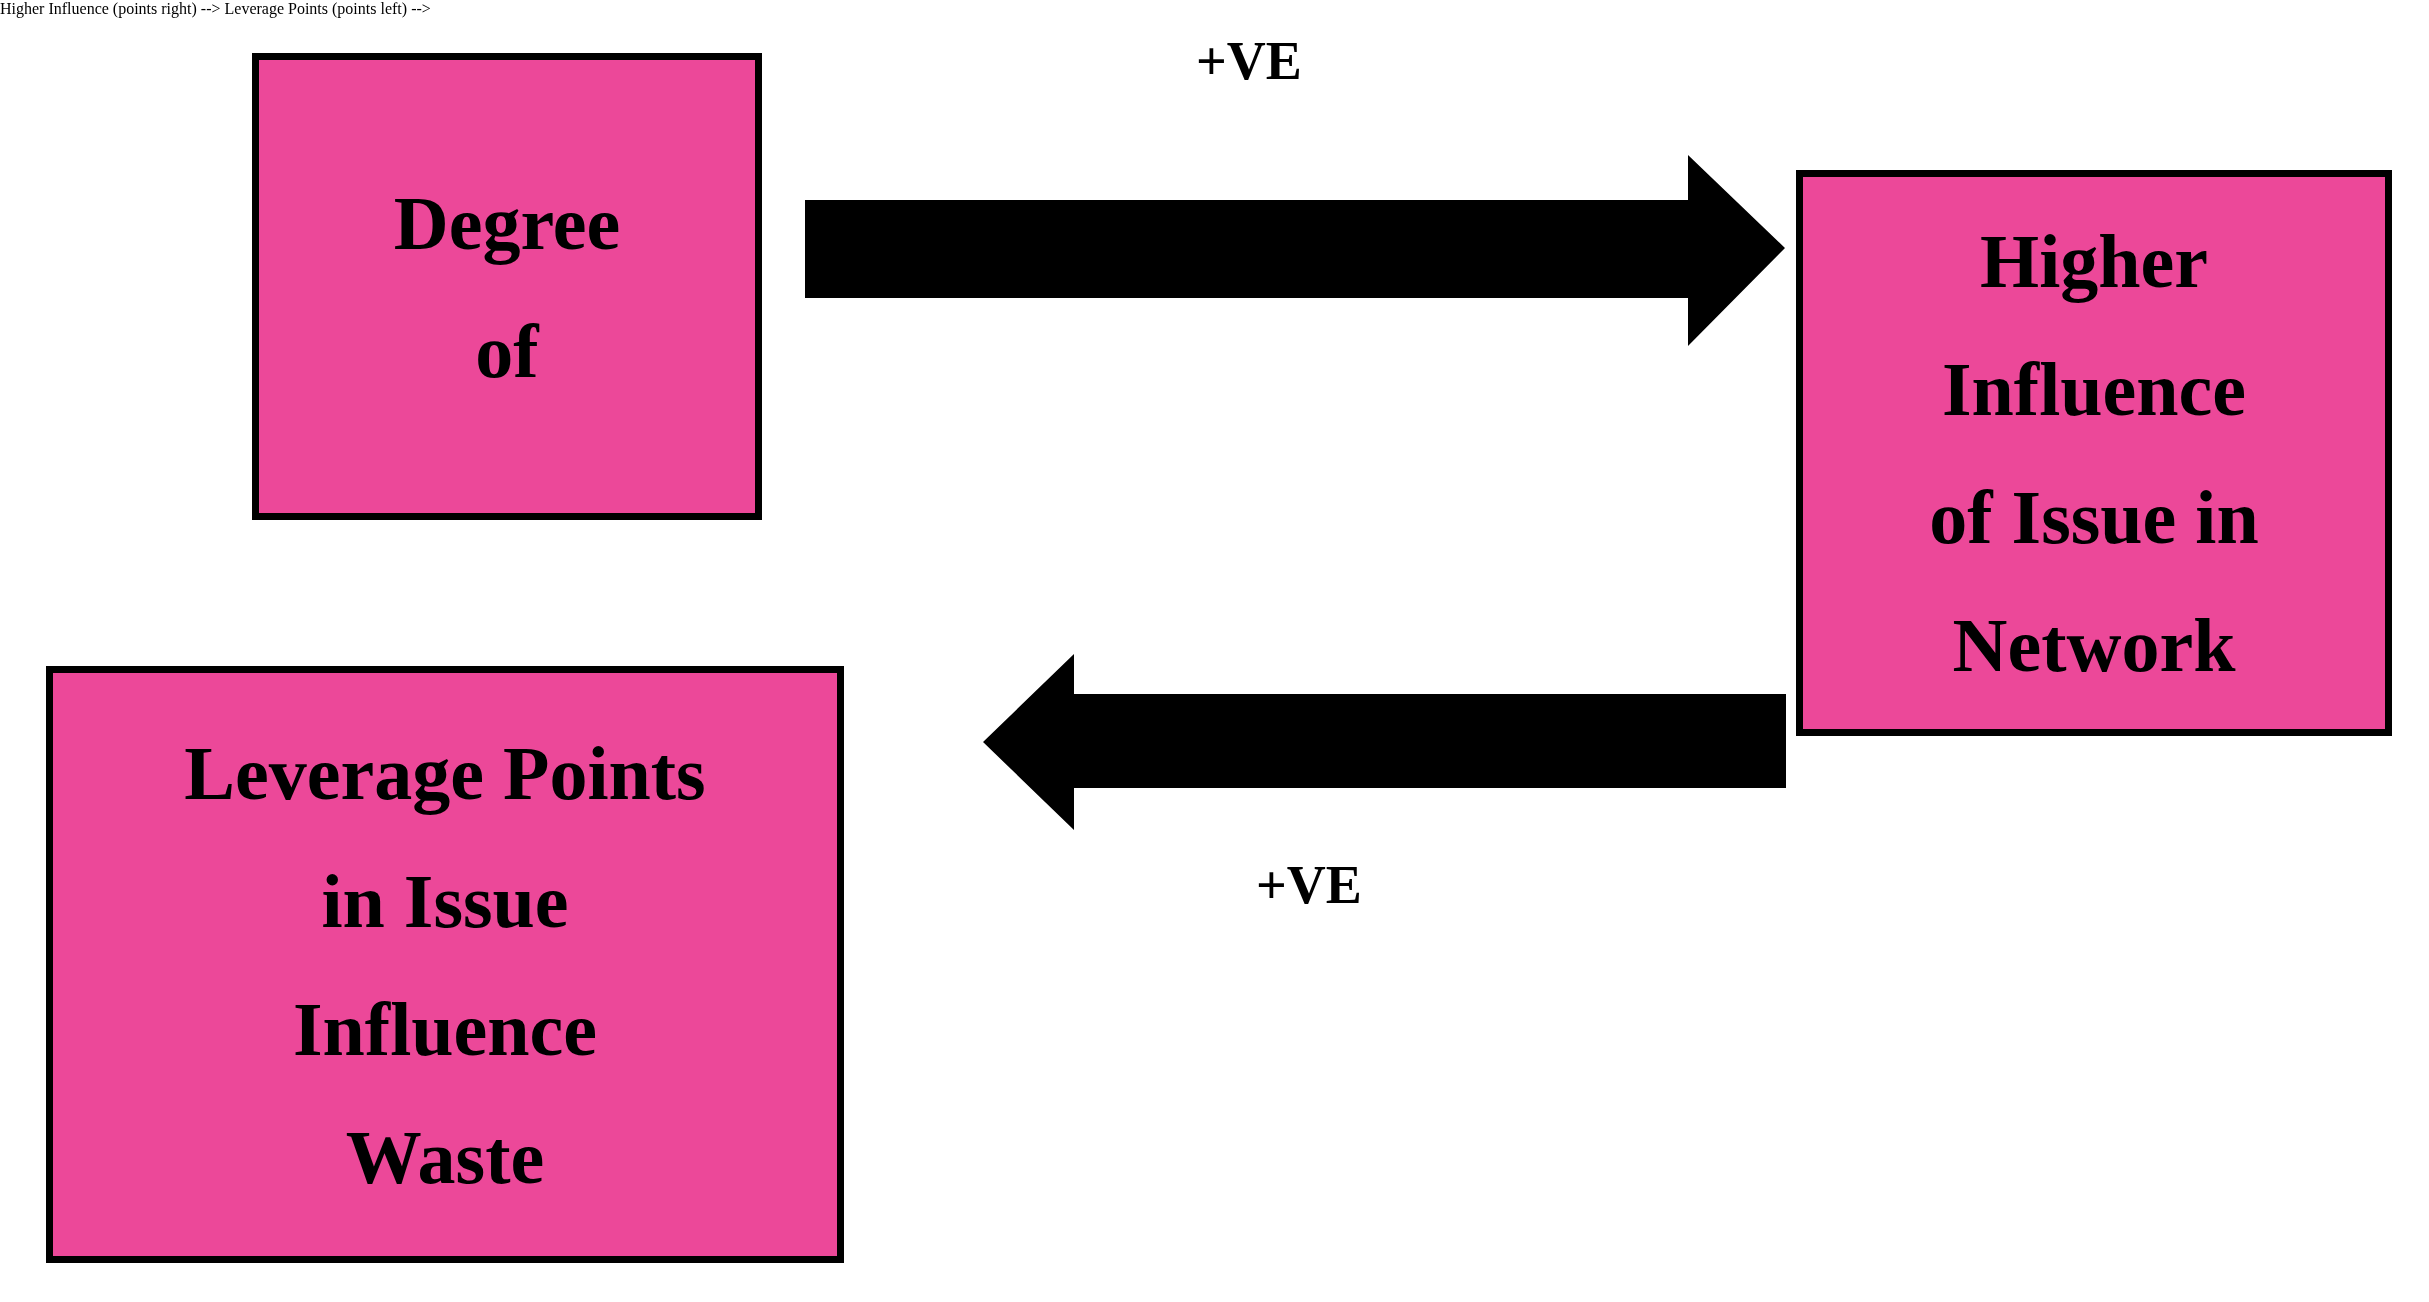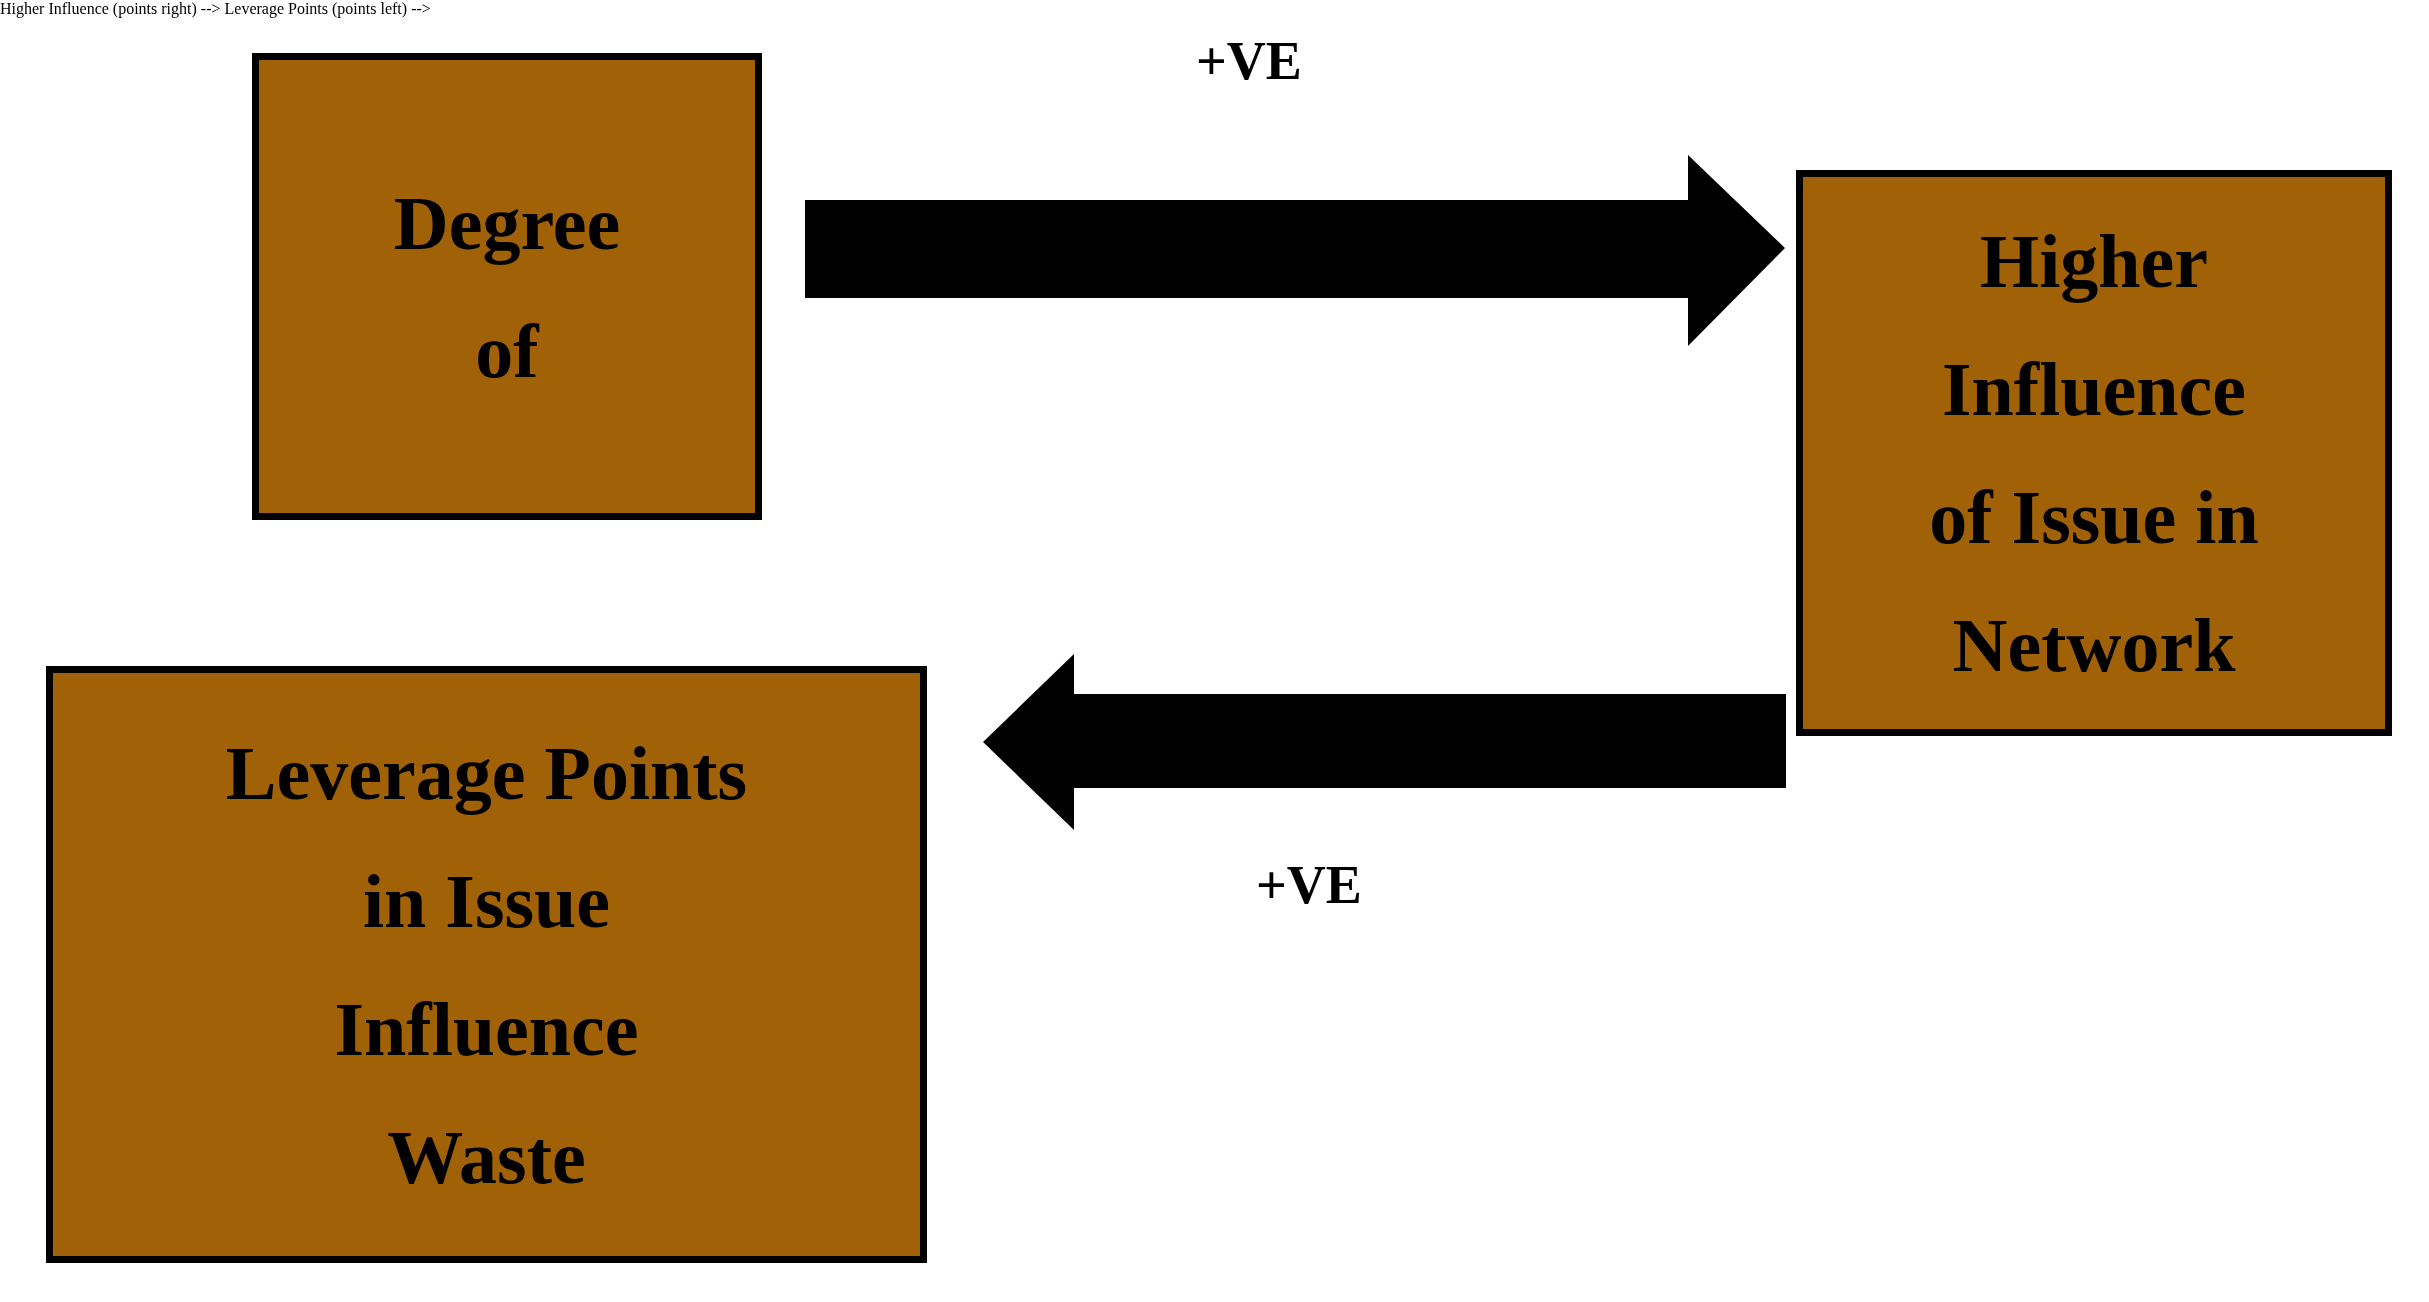--- a/index.html
+++ b/index.html
@@ -16,21 +16,21 @@
     width: 2429px;
     height: 1302px;
     background: #ffffff;
     overflow: hidden;
   }
 
   
   .node-box {
     position: absolute;
     box-sizing: border-box;
-    background: #a16207;
+    background: #ec4899;
     border: 7px solid #000000;
     display: flex;
     flex-direction: column;
     align-items: center;
     justify-content: center;
     text-align: left;
     color: #000000;
     font-weight: bold;
     font-size: 76px;
     line-height: 128px;
@@ -49,21 +49,21 @@
   }
   #box-higher-influence {
     left: 1796px;
     top: 170px;
     width: 596px;
     height: 566px;
   }
   #box-leverage-points {
     left: 46px;
     top: 666px;
-    width: 881px;
+    width: 798px;
     height: 597px;
   }
 
   
   .block-arrow {
     position: absolute;
   }
   .block-arrow svg {
     display: block;
     overflow: visible;

